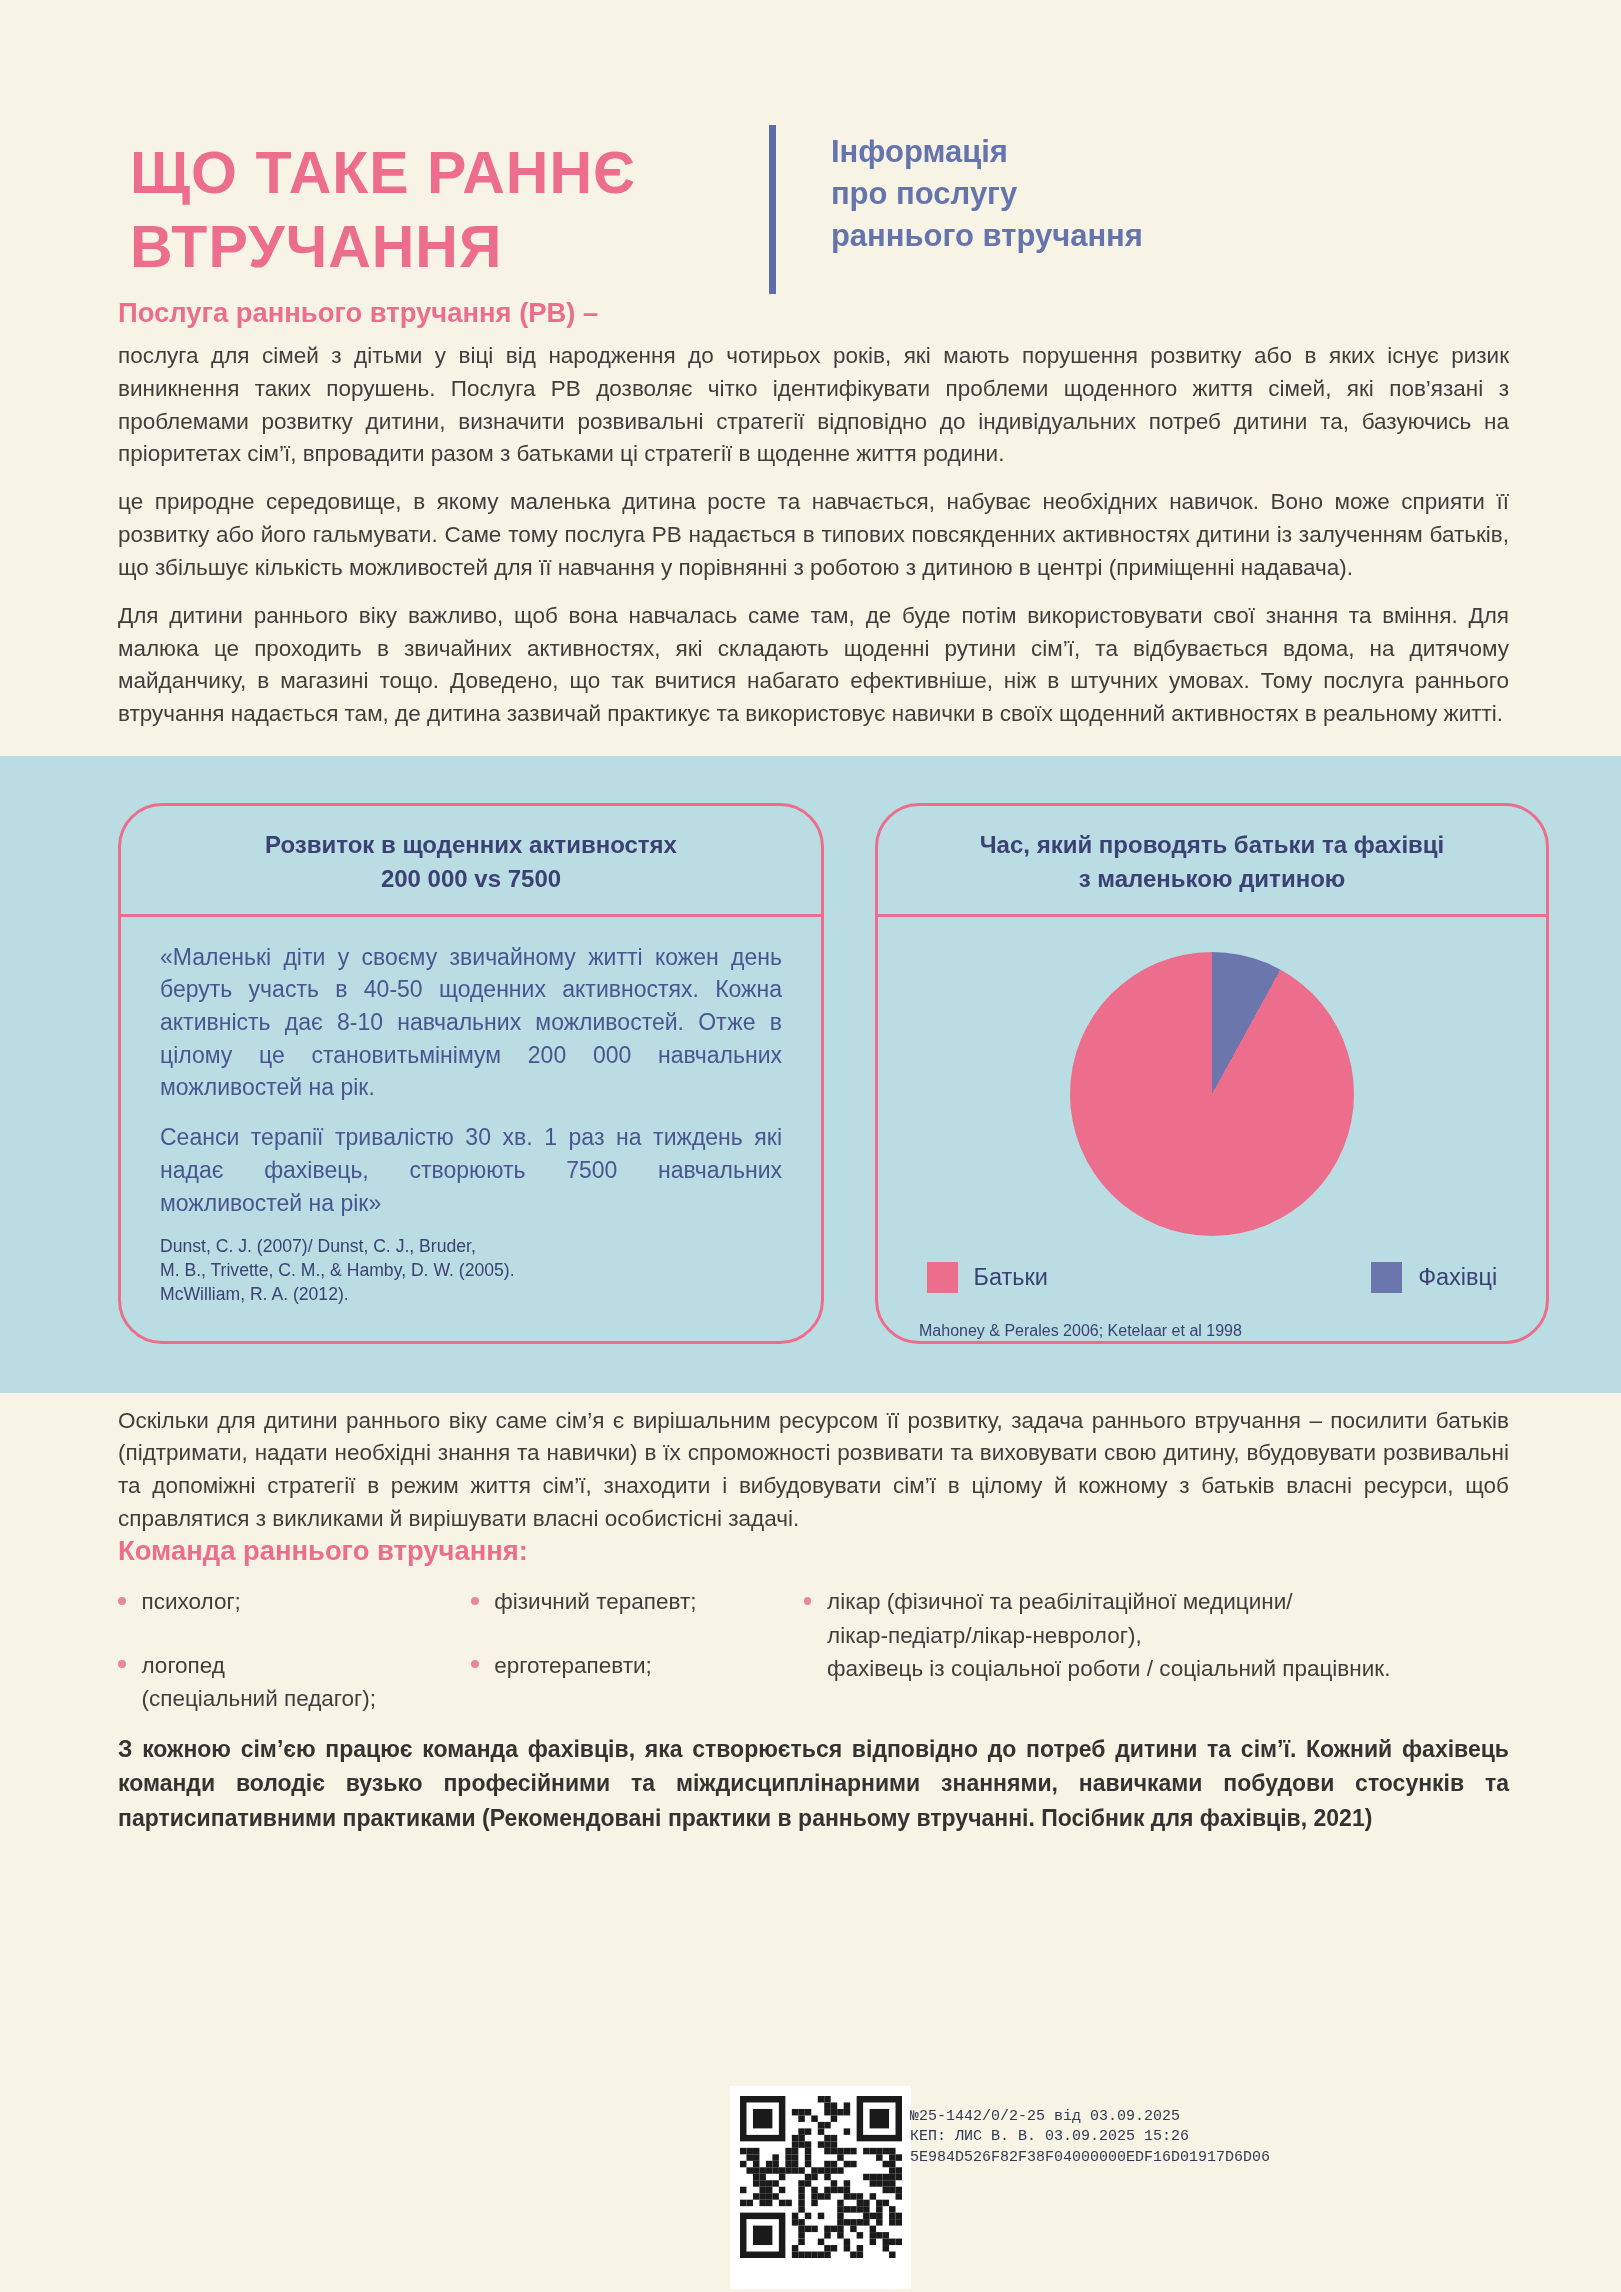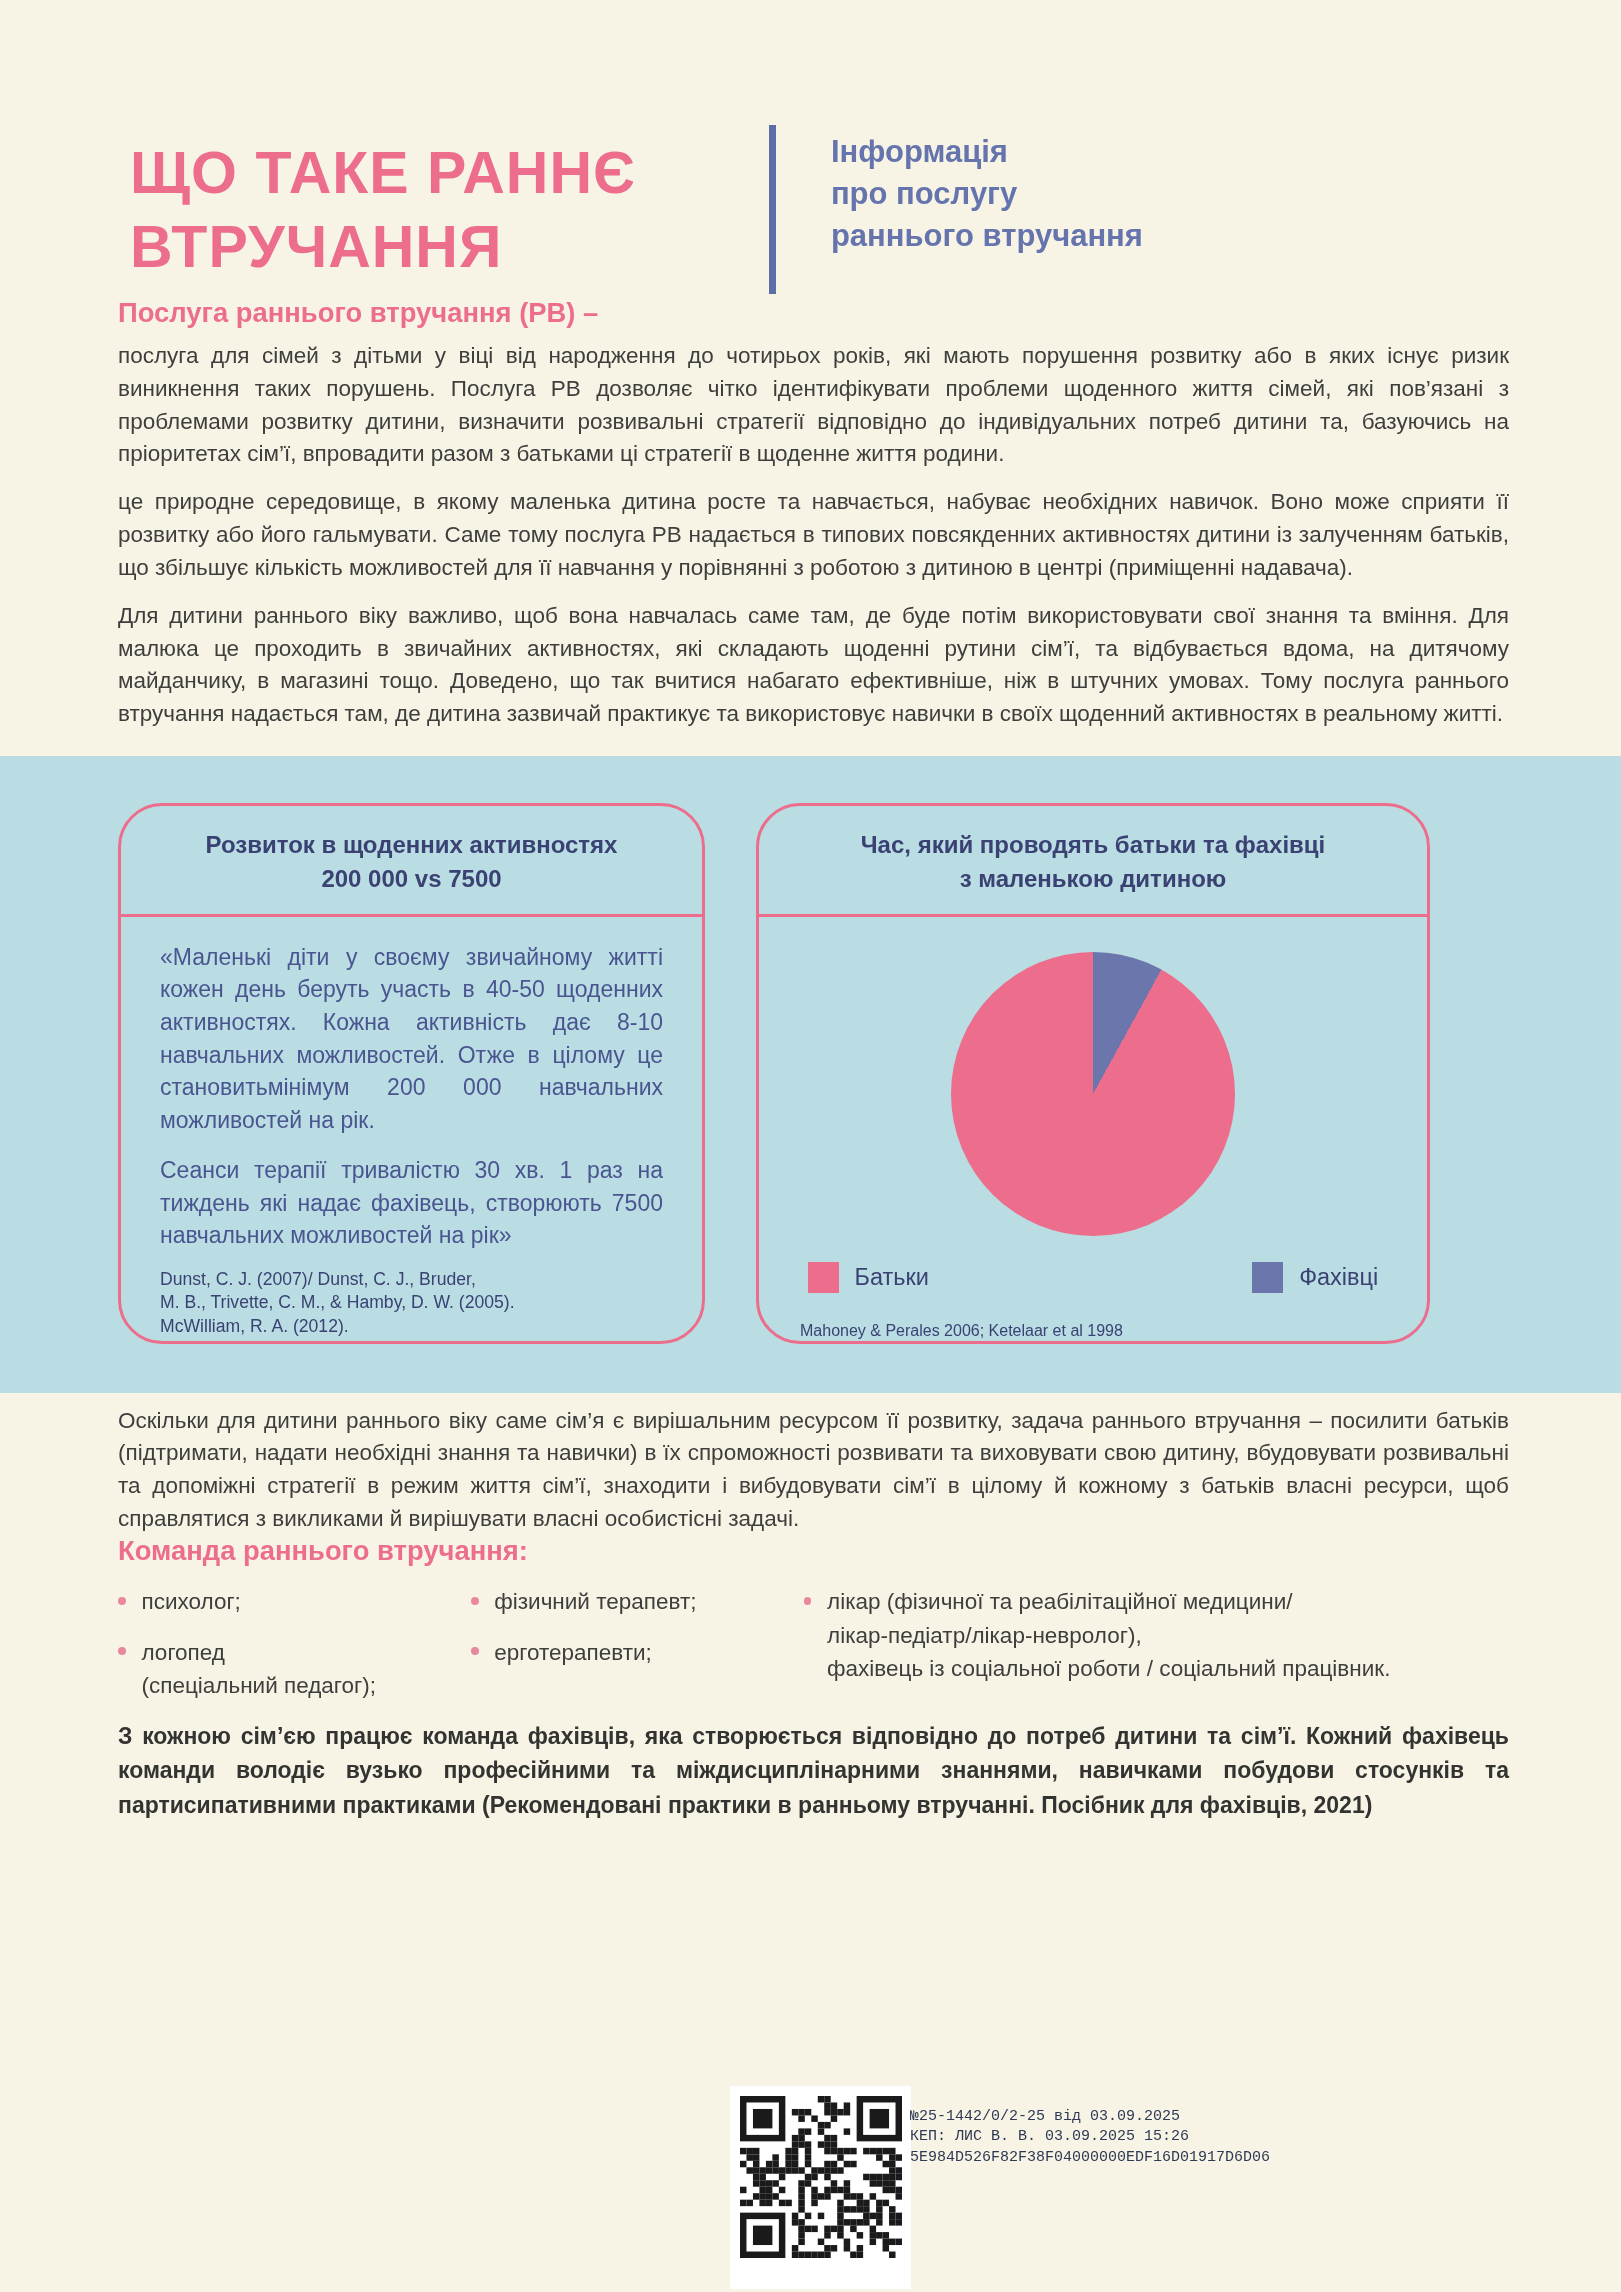--- a/index.html
+++ b/index.html
@@ -45,21 +45,21 @@
     background:#B9DDE3;
     padding:47px 112px 49px 118px;
     display:flex; gap:51px;
     box-sizing:border-box;
   }
   .box {
     border:3.9px solid #EC6D8C; border-radius:44px;
     height:541px; box-sizing:border-box; overflow:hidden;
     flex:none;
   }
-  .box.left  { width:587px; }
+  .box.left  { width:706px; }
   .box.right { width:674px; }
   .box-title {
     color:#3B4273; font-weight:bold; font-size:24px;
     text-align:center; line-height:1.4; white-space:pre-line;
     min-height:111px; box-sizing:border-box;
     padding:17.6px 29px 13.7px;
     display:flex; flex-direction:column; justify-content:center;
     border-bottom:3.9px solid #EC6D8C;
   }
   .box-body { padding:23.5px 39px 0; }
@@ -81,21 +81,21 @@
   .legend-item { display:flex; align-items:center; gap:15.7px; color:#3B4273; font-size:23.5px; }
   .swatch { width:31px; height:31px; flex:none; }
   .swatch.parents     { background:#EC6D8C; }
   .swatch.specialists { background:#6B76AD; }
   .right-cite { margin:29px 0 0 2px; color:#3B4273; font-size:16px; }
 
   
   .p-conclusion { margin-top:37px; }
   .h-team { margin-top:45px; }
   .team { display:flex; margin-top:17.6px; }
-  .team-col { display:flex; flex-direction:column; gap:17px; box-sizing:border-box; }
+  .team-col { display:flex; flex-direction:column; gap:30px; box-sizing:border-box; }
   .team-col.c1 { width:353px; }
   .team-col.c2 { width:333px; }
   .team-col.c3 { width:706px; }
   .t-item { display:flex; gap:15.7px; }
   .bullet { width:7.8px; height:7.8px; border-radius:50%; background:#E8889E; margin-top:11.8px; flex:none; }
   .t-text { color:#3E3E3D; font-size:22.5px; line-height:1.5; white-space:pre-line; }
 
   
   .footer-text {
     margin:15.7px 0 0 0;

